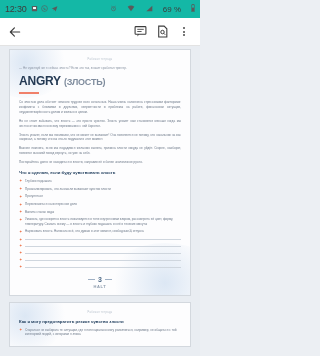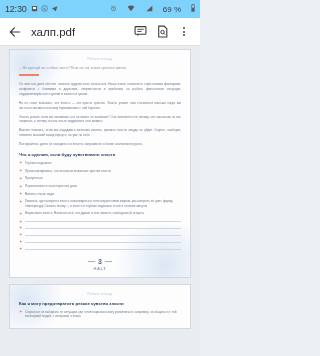--- a/index.html
+++ b/index.html
@@ -8,21 +8,21 @@
     font-family: "Liberation Sans", sans-serif;
     background: #eceff3;
     overflow: hidden;
   }
 
   
   .statusbar {
     height: 18px;
     display: flex; align-items: center;
     padding: 0 5px;
-    background: #7dd3fc;
+    background: #14b8a6;
     color: #4a4a4a;
     font-size: 8.5px;
   }
   .sb-clock { font-size: 9px; letter-spacing: -.2px; color: #3c3c3c; }
   .sb-left-icons { display: flex; align-items: center; gap: 3px; margin-left: 4px; }
   .sb-spacer { flex: 1; }
   .sb-right { display: flex; align-items: center; gap: 10px; }
   .sb-batt-text { font-size: 8px; color: #3c3c3c; }
   .glyph { display: inline-block; line-height: 1; }
 
@@ -182,21 +182,20 @@
     </span>
   </span>
 </div>
 
 <div class="appbar">
   <div class="back-btn">
     <svg width="14" height="14" viewBox="0 0 24 24">
         <path d="M20 12H5M11 5l-7 7 7 7" stroke="#3c3c3c" stroke-width="2" fill="none" stroke-linecap="round" stroke-linejoin="round"></path>
       </svg>
   </div>
-  <div class="doc-title">халп.pdf</div>
   <div class="appbar-spacer"></div>
   <div class="ab-icon">
     <svg width="13" height="13" viewBox="0 0 24 24">
         <rect x="2" y="3" width="20" height="14" rx="1.5" fill="none" stroke="#3c3c3c" stroke-width="2"></rect>
         <path d="M6 21l1-4h3z" fill="#3c3c3c"></path>
         <path d="M6 8h12M6 12h8" stroke="#3c3c3c" stroke-width="1.6"></path>
       </svg>
   </div>
   <div class="ab-icon">
     <svg width="13" height="13" viewBox="0 0 24 24">
@@ -216,20 +215,24 @@
 
 <div class="viewer">
 
   <div class="page">
     <div class="wash-tl"></div>
     <div class="wash-br"></div>
     <div class="page-inner">
       <div class="tiny-header">Рабочая тетрадь</div>
       <div class="lead-line">— Не чувствуй же я сейчас злость? Если это так, значит сработал триггер.</div>
 
+      <div class="h1">
+        <span>ANGRY</span>
+        <span class="ru">(ЗЛОСТЬ)</span>
+      </div>
       <div class="rule"></div>
 
       <div class="para">Со злостью дела обстоят немного труднее всех остальных. Наша жизнь наполнена стрессовыми факторами: конфликты с близкими и друзьями, неприятности и проблемы на работе, финансовая ситуация, неудовлетворённость делом и жизнью в целом.</div>
       <div class="para">Но не стоит забывать, что злость — это просто чувство. Злость укажет нам становится меньше когда мы честно относимся ко всему переживанию с ней борются.</div>
       <div class="para">Злость укажет, если мы понимаем, что не может не вызывает! Она появляется не потому, что начальник на вас накричал, а потому что вы что-то подумали в этот момент.</div>
       <div class="para">Важнее помнить, если мы подадимся желанию вылить, причина злости никуда не уйдёт. Скорее, наоборот, появится высокий повод вернуть, но уже на себя.</div>
       <div class="para">Постарайтесь долго не находиться в злости, направив её в более экологичное русло.</div>
 
       <div class="h2">Что я сделаю, если буду чувствовать злость</div>
 

